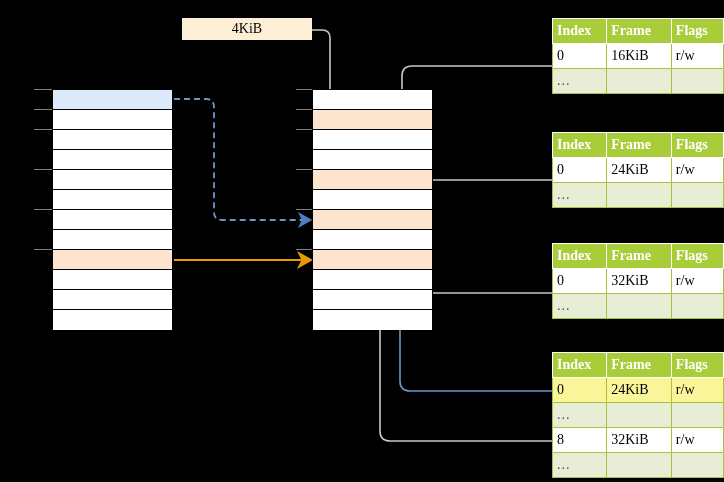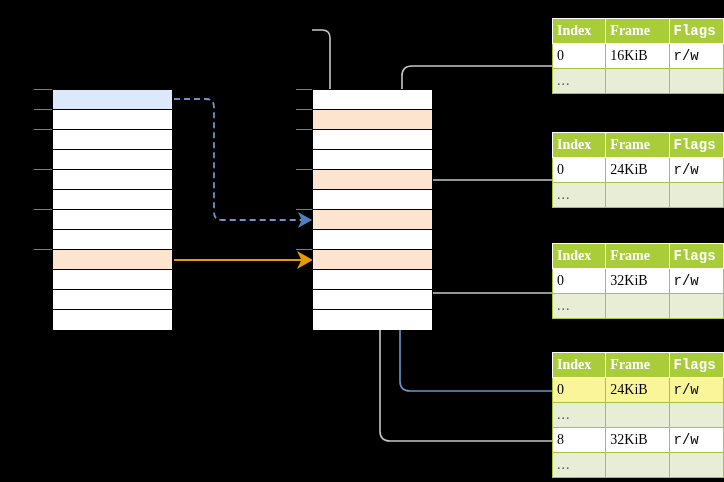--- a/index.html
+++ b/index.html
@@ -97,21 +97,21 @@
   .ptable tr.ellipsis td {
     background: #e8eed6;
     color: #555555;
     letter-spacing: 1px;
   }
   .ptable td.hl {
     background: #fbf59a;
   }
   .col-index { width: 58px; }
   .col-frame { width: 70px; }
-  .col-flags { width: 56px; font-family: Liberation Mono, monospace; }
+  .col-flags { width: 56px; }
 </style>
 </head>
 <body>
 
 <div id="root">
 
   <svg class="layer connectors" viewBox="0 0 724 482" xmlns="http://www.w3.org/2000/svg">
     <defs>
       <marker id="arrGray" markerWidth="9" markerHeight="9" refX="4" refY="4.5" orient="auto" markerUnits="strokeWidth">
         <path d="M0,0 L8,4.5 L0,9 L2.2,4.5 Z" fill="#c7c7c7"></path>
@@ -148,20 +148,23 @@
   <div class="tick" style="left:34px; top:209px; width:18px;"></div>
   <div class="tick" style="left:34px; top:249px; width:18px;"></div>
 
   <div class="tick" style="left:296px; top:89px;  width:16px;"></div>
   <div class="tick" style="left:296px; top:109px; width:16px;"></div>
   <div class="tick" style="left:296px; top:129px; width:16px;"></div>
   <div class="tick" style="left:296px; top:169px; width:16px;"></div>
   <div class="tick" style="left:296px; top:209px; width:16px;"></div>
   <div class="tick" style="left:296px; top:249px; width:16px;"></div>
 
+  <div class="size-box" style="left:182px; top:18px; width:130px; height:22px;">
+    <span>4KiB</span>
+  </div>
 
   <div class="mem-col" id="left-column" style="left:52px; top:89px; width:121px; height:240px;">
       <div class="mem-cell blue"></div>
       <div class="mem-cell"></div>
       <div class="mem-cell"></div>
       <div class="mem-cell"></div>
       <div class="mem-cell"></div>
       <div class="mem-cell"></div>
       <div class="mem-cell"></div>
       <div class="mem-cell"></div>

